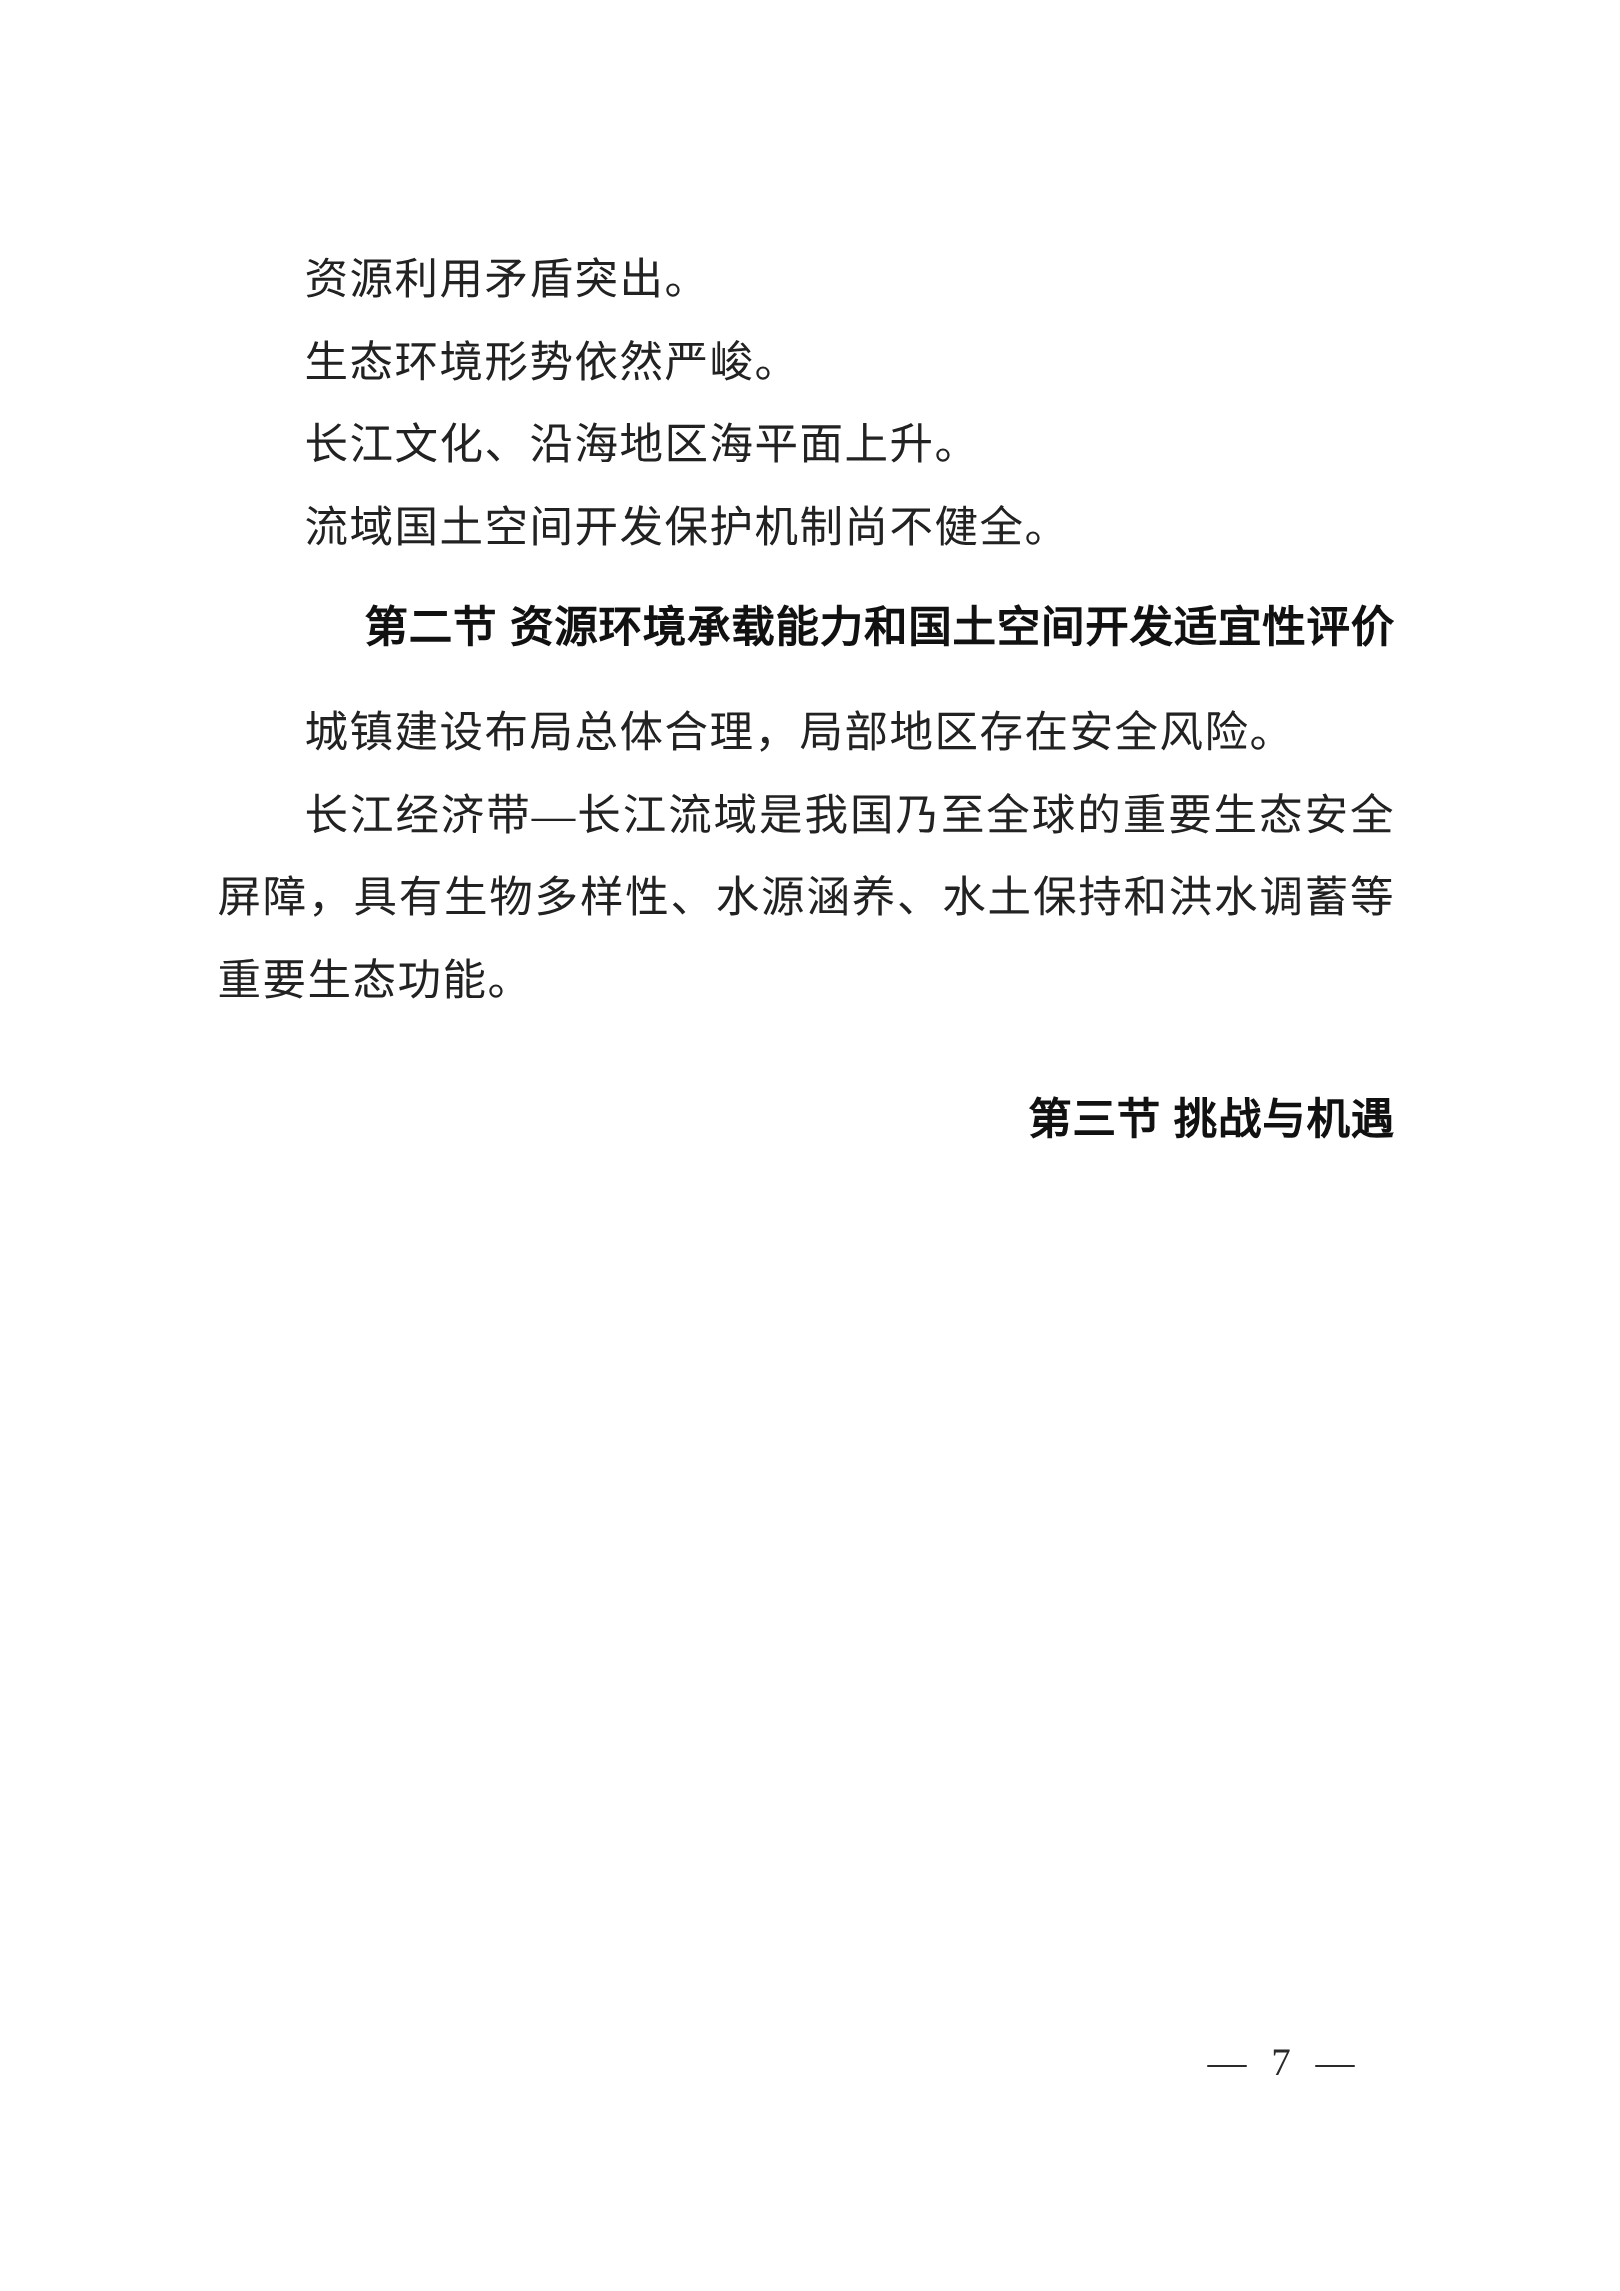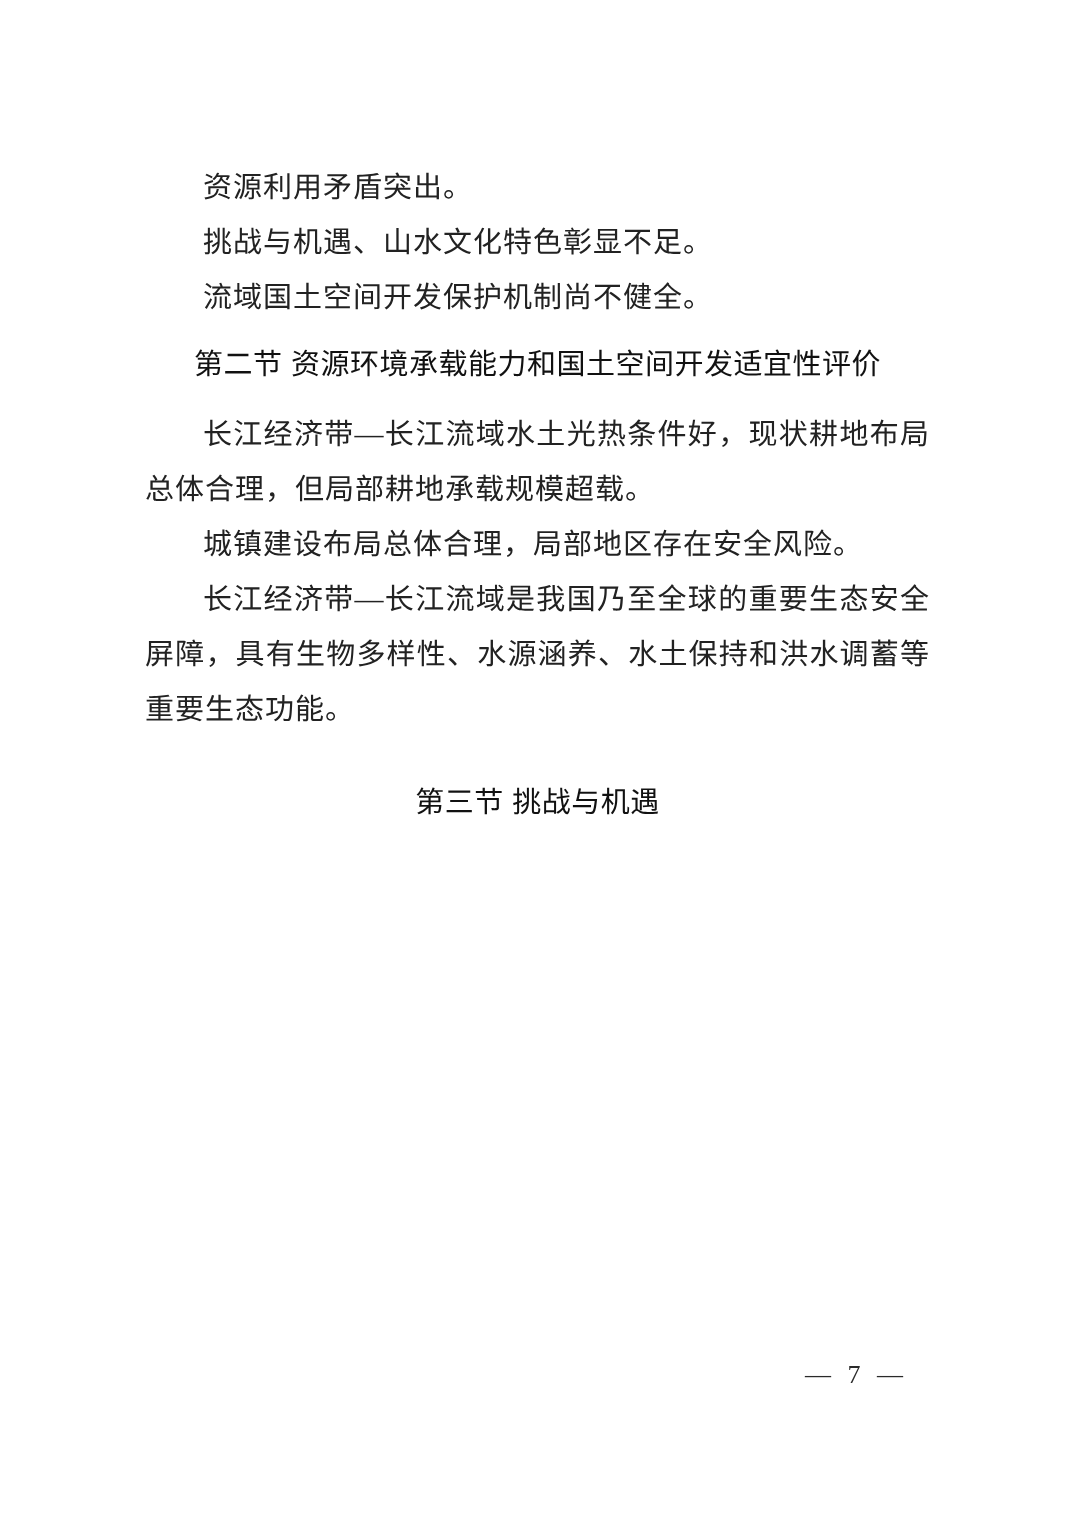--- a/index.html
+++ b/index.html
@@ -30,25 +30,25 @@
   .para {
     font-size: 29px;
     line-height: 55px;
     letter-spacing: 1px;
     text-indent: 2em;
     text-align: justify;
     color: #222222;
   }
   .section-heading {
     font-family: "Liberation Sans", "DejaVu Sans", sans-serif;
-    font-weight: normal;
+    font-weight: bold;
     font-size: 29px;
     line-height: 55px;
     letter-spacing: 0.5px;
-    text-align: center;
+    text-align: right;
     color: #111111;
   }
   .heading-2 { margin-top: 12px; margin-bottom: 15px; }
   .heading-3 { margin-top: 38px; margin-bottom: 17px; }
   .page-footer {
     position: absolute;
     top: 1360px;
     right: 172px;
     font-size: 26px;
     line-height: 30px;
@@ -56,26 +56,26 @@
     color: #2a2a2a;
     font-family: "Liberation Serif", "DejaVu Serif", serif;
   }
 </style>
 </head>
 <body>
 
 <div class="page">
 
   <p class="intro-line">资源利用矛盾突出。</p>
-  <p class="intro-line">挑战与机遇、山水文化特色彰显不足。</p>
+  <p class="intro-line">生态环境形势依然严峻。</p>
+  <p class="intro-line">长江文化、沿海地区海平面上升。</p>
   <p class="intro-line">流域国土空间开发保护机制尚不健全。</p>
 
   <h2 class="section-heading heading-2">第二节 资源环境承载能力和国土空间开发适宜性评价</h2>
 
-  <p class="para">长江经济带—长江流域水土光热条件好，现状耕地布局总体合理，但局部耕地承载规模超载。</p>
   <p class="para">城镇建设布局总体合理，局部地区存在安全风险。</p>
   <p class="para">长江经济带—长江流域是我国乃至全球的重要生态安全屏障，具有生物多样性、水源涵养、水土保持和洪水调蓄等重要生态功能。</p>
 
   <h2 class="section-heading heading-3">第三节 挑战与机遇</h2>
 
 
   <div class="page-footer">— 7 —</div>
 
 </div>
 

